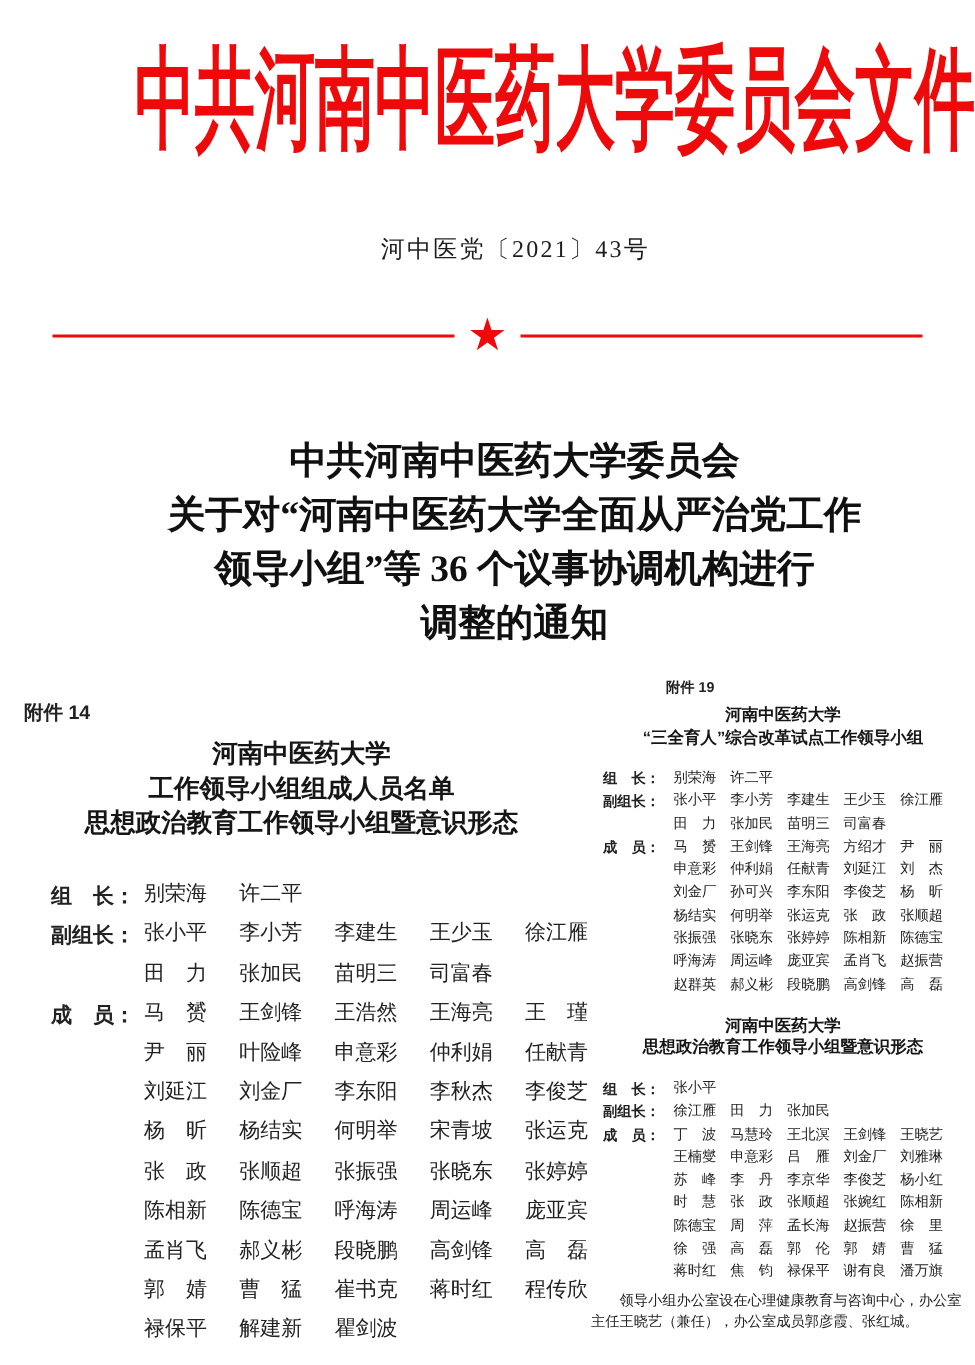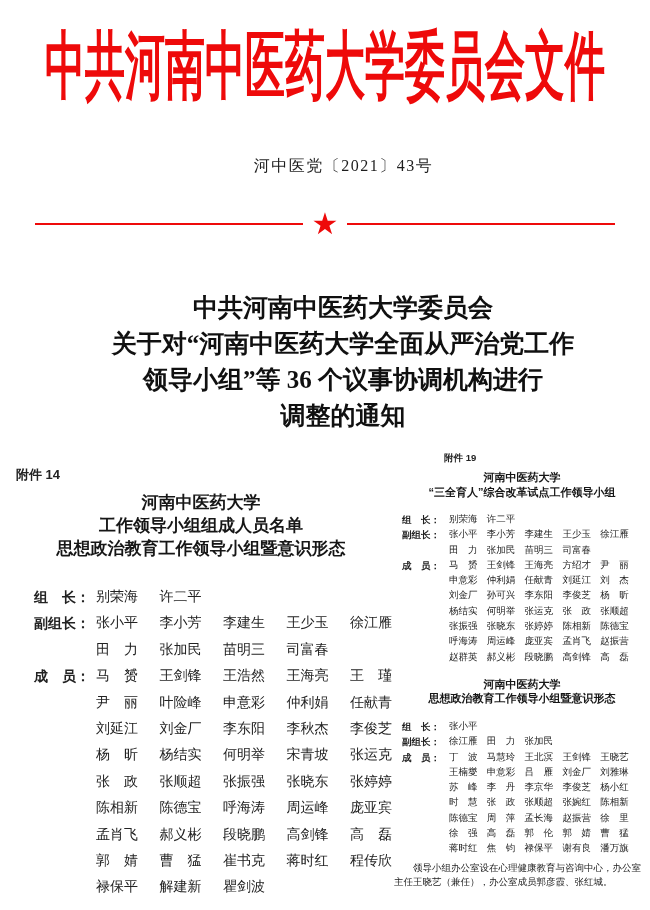--- a/index.html
+++ b/index.html
@@ -2,21 +2,21 @@
 <html><head>
 <meta charset="utf-8">
 <style>
   html,body{margin:0;padding:0;background:#f2f2f2;}
   .page{
     width:650px;height:910px;position:relative;background:#ffffff;
     font-family:"Liberation Serif","DejaVu Serif",serif;color:#222;
     overflow:hidden;margin:0 auto;
   }
   
-  .banner{height:100px;margin-top:16px;display:flex;align-items:center;justify-content:center;}
+  .banner{height:100px;margin-top:16px;display:flex;align-items:center;justify-content:flex-end;}
   .banner span{
     display:inline-block;font-size:40px;font-weight:bold;color:#ee0a0a;
     transform:scaleY(1.85);transform-origin:center;white-space:nowrap;letter-spacing:0;
   }
   
   .docnum{margin-top:40px;text-align:center;font-size:16px;letter-spacing:1.5px;color:#1d1d1d;padding-left:37px;}
   
   .divider{margin-top:31px;display:flex;align-items:center;padding:0 35px;height:32px;}
   .divider .line{flex:1;height:2px;background:#ee0a0a;}
   .divider .star{color:#ee0a0a;font-size:30px;line-height:30px;margin:0 9px;}

